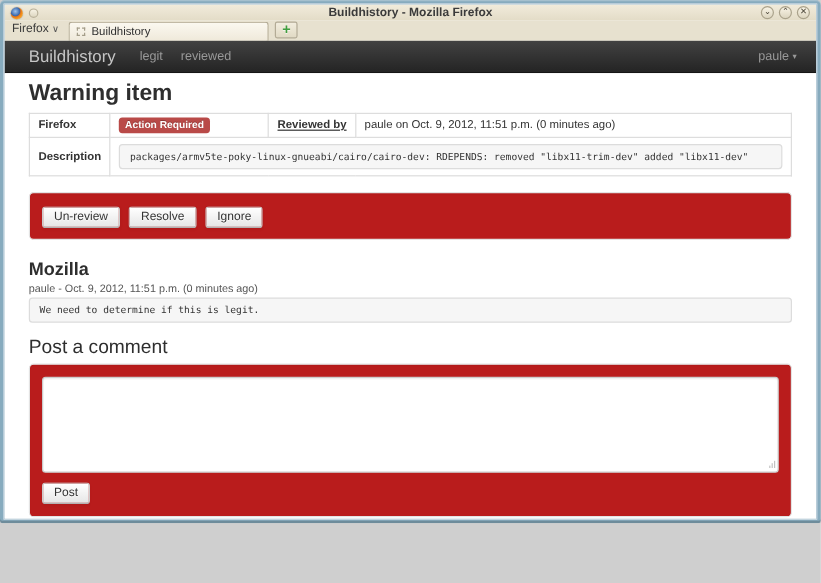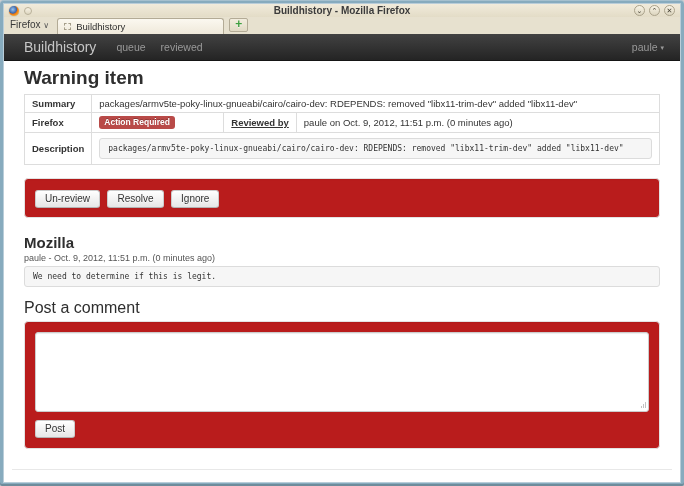--- a/index.html
+++ b/index.html
@@ -1,19 +1,19 @@
 <!DOCTYPE html>
 <html style="--frame-blue: #87abbe; --titlebar-beige: #f1ebdb; --navbar-dark: #242424; --badge-red: #b94a48; --new-tab-green: #3f9e3f;"><head>
 <meta charset="utf-8">
 <style>
   * { margin:0; padding:0; box-sizing:border-box; }
   html,body { font-family:"Liberation Sans", sans-serif; background:#cfcfcf; }
 
   .frame {
-    width:684px; height:486px;
+    width:684px; height:436px;
     background:var(--frame-blue,#87abbe);
     padding:3px;
     border-radius:4px 4px 2px 2px;
     box-shadow:inset 0 -2px 0 rgba(0,0,0,.18), inset 0 1px 0 rgba(255,255,255,.25);
   }
   .window-inner {
     height:100%; display:flex; flex-direction:column;
     background:#fff; border:1px solid #b9cdd9;
   }
 
@@ -164,34 +164,30 @@
       <span class="ff-menu"><span>Firefox</span> <span class="caret">∨</span></span>
       <div class="tab">
         <span class="favicon"></span>
         <span>Buildhistory</span>
       </div>
       <span class="newtab">+</span>
     </div>
 
     <div class="navbar">
       <span class="brand">Buildhistory</span>
-      <span class="nav-link">queue</span>
+      <span class="nav-link">legit</span>
       <span class="nav-link">reviewed</span>
       <span class="nav-user"><span>paule</span> <span class="caret">▾</span></span>
     </div>
 
     <div class="content">
       <div class="page-title">Warning item</div>
 
       <table class="detail-table">
         <tbody>
-            <tr>
-          <td class="cell-label">Summary</td>
-          <td colspan="3">packages/armv5te-poky-linux-gnueabi/cairo/cairo-dev: RDEPENDS: removed "libx11-trim-dev" added "libx11-dev"</td>
-        </tr>
         <tr>
           <td class="cell-label">Firefox</td>
           <td class="cell-badge">
             <span class="status-badge">Action Required</span>
           </td>
           <td class="cell-rlabel">Reviewed by</td>
           <td>paule on Oct. 9, 2012, 11:51 p.m. (0 minutes ago)</td>
         </tr>
         <tr>
           <td class="cell-label">Description</td>

